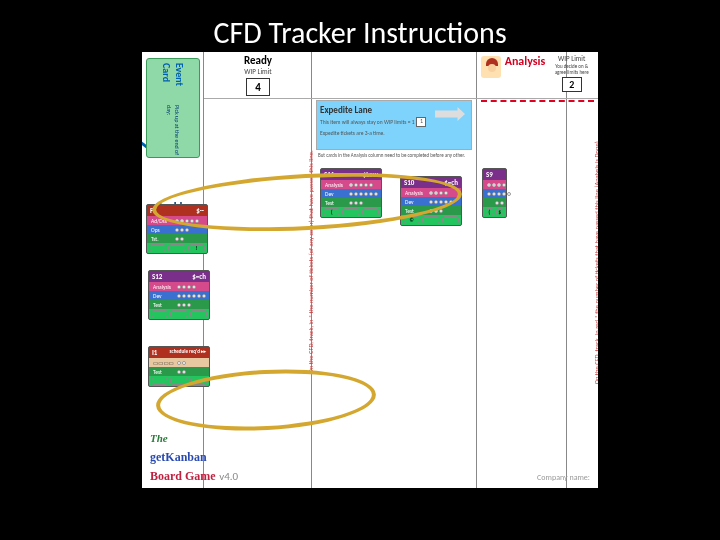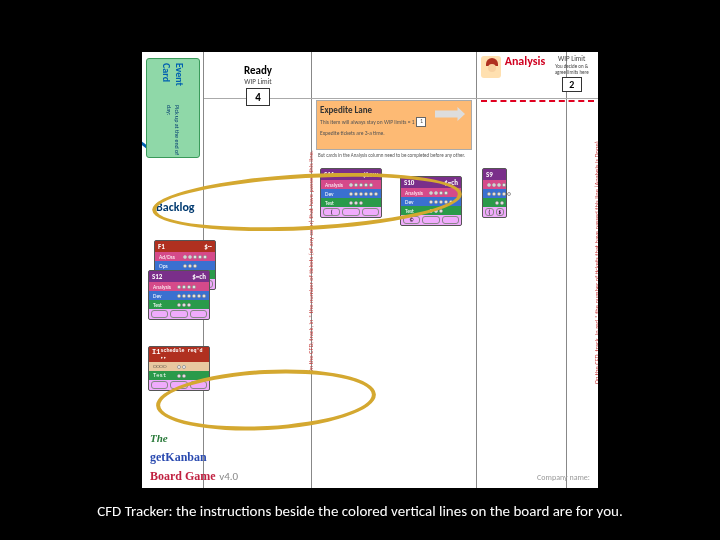--- a/index.html
+++ b/index.html
@@ -18,58 +18,58 @@
   .col-analysis{ left: 335px; width: 90px;  }
   .col-analdone{ left: 425px; width: 31px;  border-right: none; }
 
   
   .cfd-strip { position: absolute; top: 30px; width: 10px; height: 360px; font-size: 6.5px; white-space: nowrap; }
   .cfd-strip span { position: absolute; left: 50%; top: 50%; transform: translate(-50%, -50%) rotate(-90deg); transform-origin: center; }
   .strip1 { left: 164px; color: #c94040; }
   .strip2 { left: 450px; color: #c94040; }
 
   
-  .hdr { font-size: 11px; font-weight: bold; color: #000; text-align: center; padding-top: 12px; }
+  .hdr { font-size: 11px; font-weight: bold; color: #000; text-align: center; padding-top: 2px; }
   .hdr-readline { font-size: 7px; color: #444; }
   .wip-box { margin: 2px auto; width: 24px; height: 18px; border: 1px solid #333; background: #fff; color: #000; font-size: 11px; font-weight:bold; display:flex; align-items:center; justify-content:center; }
   .analysis-hdr { color: #d00020; font-weight: bold; font-size: 12px; }
   .wip-limit-lbl { font-size: 7px; color: #444; }
   .dash-red { border-bottom: 2px dashed #e00020; margin: 4px 4px 0 4px; height: 0; }
   .inprog-lbl { font-size: 8px; color: #333; text-align:left; padding:2px 4px; display:flex; justify-content:space-between;}
   .avatar { width: 22px; height: 22px; border-radius: 3px; background: #ffe0b0; margin: 2px auto; position: relative; overflow:hidden; }
   .avatar::before { content:""; position:absolute; top:2px; left:5px; width:12px; height:8px; background:#b03020; border-radius:6px 6px 0 0;}
   .avatar::after  { content:""; position:absolute; top:8px; left:7px; width:8px; height:8px; background:#f8d0a0; border-radius:50%;}
 
   
   .event-card { position: absolute; top: 6px; left: 4px; width: 54px; height: 100px; background: #8fd8a8; border: 1px solid #3a9a5a; border-radius: 3px; display:flex; flex-direction:column; align-items:center;}
   .event-card .rot { writing-mode: vertical-rl; font-size: 10px; font-weight: bold; color: #0060b0; padding: 4px 0; }
   .event-card .sub { writing-mode: vertical-rl; font-size: 6px; color: #003a70; }
   .event-card .num { position:absolute; bottom:6px; left:6px; font-size:26px; font-weight:bold; color:#0060b0; transform:rotate(-90deg); transform-origin:left bottom;}
 
   
   .backlog-lbl { position:absolute; top: 148px; left: 14px; font-size: 12px; font-weight: bold; color: #003a70; }
 
   
-  .ticket { position:absolute; width:62px; border:1px solid #555; border-radius:2px; background:#f0abfc; font-size:6px; color:#000; }
+  .ticket { position:absolute; width:62px; border:1px solid #555; border-radius:2px; background:#22c55e; font-size:6px; color:#000; }
   .ticket .thdr { display:flex; justify-content:space-between; padding:1px 3px; font-size:7px; font-weight:bold; background:#555; color:#fff; }
   .ticket .thdr.purple { background:#7a2f8a; }
   .ticket .thdr.red    { background:#b03020; }
   .ticket .row { display:flex; align-items:center; padding:0 2px; height:9px; font-size:5.5px;}
   .ticket .row .lbl { width:26px; color:#fff; padding-left:2px;}
   .ticket .row .dots { display:flex; gap:1px; }
   .ticket .row .dots i { width:4px; height:4px; border-radius:50%; border:0.5px solid #999; background:#fff; }
   .ticket .row .dots i.f { background:#ddd; border-color:#bbb;}
   .ticket .rAna { background:#d54a8a; } .ticket .rAna .lbl{ color:#fff;}
   .ticket .rDev { background:#3a70d0; } .ticket .rDev .lbl{ color:#fff;}
   .ticket .rTst { background:#2a9a4a; } .ticket .rTst .lbl{ color:#fff;}
   .ticket .foot { display:flex; gap:2px; padding:1px 2px; }
   .ticket .foot b { flex:1; height:8px; border:1px solid #888; border-radius:3px; display:flex; align-items:center; justify-content:center; font-size:5px; }
 
   
-  .exped-lane { position:absolute; top:48px; left:174px; width:156px; height:50px; border:1px solid #aaa; background:#fdba74; padding:3px; }
+  .exped-lane { position:absolute; top:48px; left:174px; width:156px; height:50px; border:1px solid #aaa; background:#7dd3fc; padding:3px; }
   .exped-lane .ttl { font-size:9px; font-weight:bold; color:#333; }
   .exped-lane .sm  { font-size:5.5px; color:#555; line-height:1.2; }
   .exped-lane .arrow { position:absolute; top:6px; right:6px; width:30px; height:14px; background:#ddd; clip-path: polygon(0 25%, 75% 25%, 75% 0, 100% 50%, 75% 100%, 75% 75%, 0 75%); }
   .exped-rule { font-size:5px; color:#555; position:absolute; top:100px; left:176px; width:150px; }
 
   
   .logo { position:absolute; bottom:4px; left:8px; width:100px; }
   .logo .l1 { font-family: 'Comic Sans MS', cursive; font-size:11px; color:#2a7a3a; font-style:italic;font-weight:bold; }
   .logo .l2 { font-family: 'Comic Sans MS', cursive; font-size:12px; color:#2a4ab0; font-weight:bold; }
   .logo .l3 { font-family: 'Comic Sans MS', cursive; font-size:12px; color:#c02040; font-weight:bold;text-align:center; }
@@ -81,20 +81,21 @@
   .ellipse { position:absolute; border:4px solid #d4a830; border-radius:50%; background:transparent; transform:rotate(-3deg); z-index:50; }
   .ell1 { top:122px; left:10px; width:310px; height:56px; }
   .ell2 { top:318px; left:14px; width:220px; height:60px; }
 
   .hdr-sep { position:absolute; top:46px; left:62px; right:0; height:0; border-top:1px solid #aaa; }
 </style>
 </head>
 <body>
 
 <div class="slide">
+  <div class="title">CFD Tracker Instructions</div>
 
   <div class="board-wrap">
     <div class="board">
 
       <div class="col col-event"></div>
       <div class="col col-ready"></div>
       <div class="col col-exped"></div>
       <div class="col col-analysis"></div>
       <div class="col col-analdone"></div>
       <div class="hdr-sep"></div>
@@ -139,21 +140,21 @@
 
       <div class="backlog-lbl">Backlog</div>
 
       <div class="cfd-strip strip1">
           <span>On the CFD, track, in * the number of tickets (of any color) that have passed this line.</span>
         </div>
       <div class="cfd-strip strip2">
           <span>On the CFD, track, in red * the number of tickets that have passed this line (Analysis is Done).</span>
         </div>
 
-      <div class="ticket" style="top:152px; left:12px;margin-top:36px;">
+      <div class="ticket" style="top:152px; left:4px;">
         <div class="thdr red">
             <span>F1</span>
             <span>$--</span>
           </div>
         <div class="row rAna">
             <span class="lbl">Ad/Dss</span>
             <span class="dots">
               <i class="f"></i>
               <i class="f"></i>
               <i></i>
@@ -216,21 +217,21 @@
               <i></i>
             </span>
           </div>
         <div class="foot">
             <b></b>
             <b></b>
             <b></b>
           </div>
       </div>
 
-      <div class="ticket" style="top:294px; left:6px;font-family:Liberation Mono, monospace;">
+      <div class="ticket" style="top:294px; left:6px;">
         <div class="thdr red">
             <span>I1</span>
             <span style="font-size:5px;">schedule req'd ▸▸</span>
           </div>
         <div class="row" style="background:#e8c8a0;">
             <span class="lbl" style="color:#333;">▭▭▭▭</span>
             <span class="dots">
               <i></i>
               <i></i>
             </span>
@@ -373,14 +374,13 @@
         <span class="l2">getKanban</span><br>
         <span class="l3">Board Game</span>
         <span class="ver">v4.0</span>
       </div>
 
       <div class="company-lbl">Company name:</div>
 
     </div>
   </div>
 
-  <div class="caption">CFD Tracker: the instructions beside the colored vertical lines on the board are for you.</div>
 </div>
 
 </body></html>

